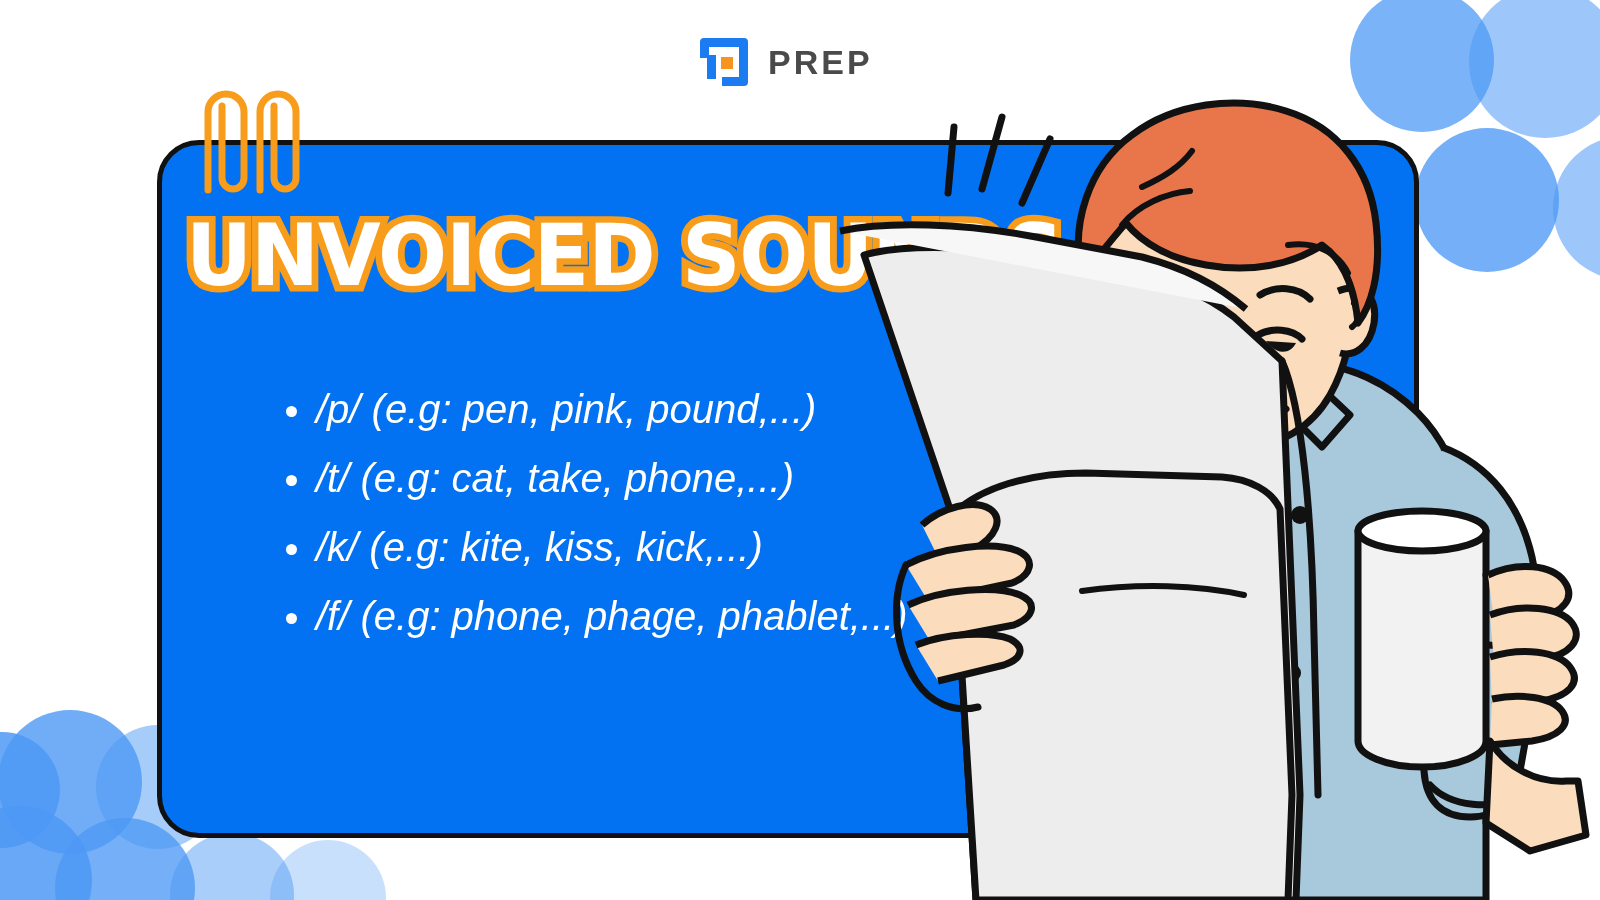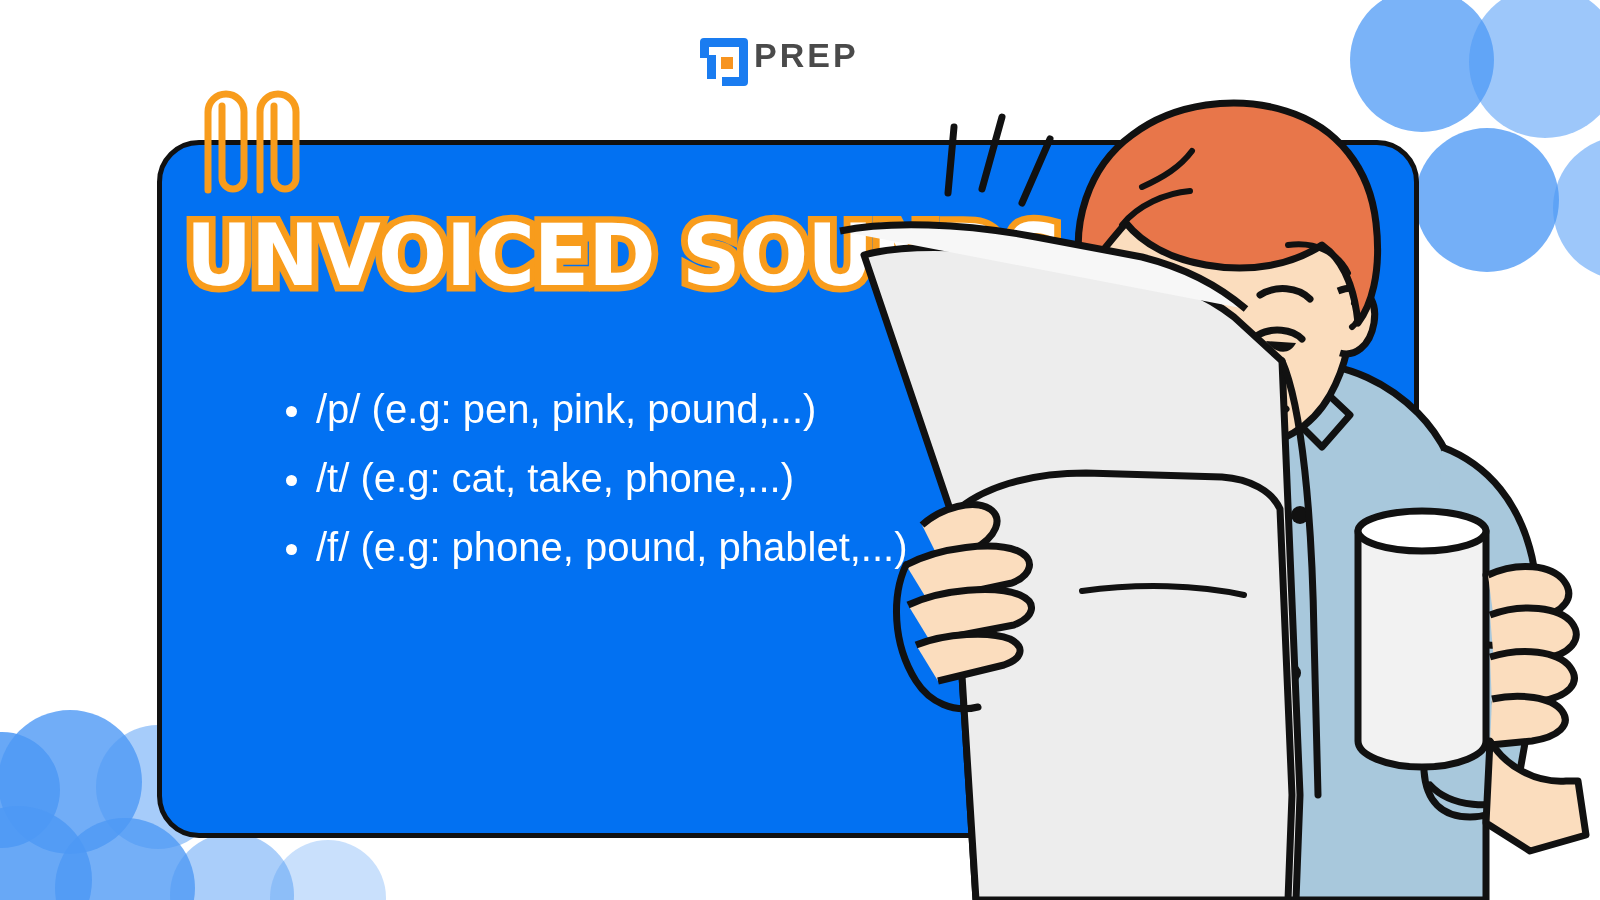--- a/index.html
+++ b/index.html
@@ -15,21 +15,22 @@
     background: #ffffff;
     font-family: "Liberation Sans", sans-serif;
   }
 
   
   #brand {
     position: absolute;
     left: 700px;
     top: 38px;
     display: flex;
-    gap: 6px;
+    align-items: center;
+    gap: 20px;
     z-index: 40;
   }
   #brand .mark {
     width: 48px;
     height: 48px;
     position: relative;
     flex: none;
   }
   #brand .mark-outer {
     position: absolute;
@@ -126,20 +127,21 @@
     z-index: 20;
   }
   #bullets li {
     position: relative;
     padding-left: 44px;
     margin-bottom: 6px;
     color: #ffffff;
     font-size: 40px;
     line-height: 63px;
     font-family: "Liberation Sans", sans-serif;
+    font-style: italic;
   }
   #bullets li::before {
     content: "";
     position: absolute;
     left: 14px;
     top: 28px;
     width: 11px;
     height: 11px;
     border-radius: 50%;
     background: #ffffff;
@@ -187,21 +189,22 @@
     <div class="wordmark">PREP</div>
   </div>
 
   <div id="card"></div>
 
   <div id="headline">UNVOICED SOUNDS</div>
 
   <ul id="bullets">
     <li>/p/ (e.g: pen, pink, pound,...)</li>
     <li>/t/ (e.g: cat, take, phone,...)</li>
-    <li>/f/ (e.g: phone, pound, phablet,...)</li>
+    <li>/k/ (e.g: kite, kiss, kick,...)</li>
+    <li>/f/ (e.g: phone, phage, phablet,...)</li>
   </ul>
 
   <svg id="clips" viewBox="0 0 140 115">
     <g fill="none" stroke="#f89c1c" stroke-width="7" stroke-linecap="round" stroke-linejoin="round">
       <path d="M30 108 L30 30 A18 18 0 0 1 66 30 L66 96 A11 11 0 0 1 44 96 L44 24"></path>
       <path d="M82 108 L82 30 A18 18 0 0 1 118 30 L118 96 A11 11 0 0 1 96 96 L96 24"></path>
     </g>
   </svg>
 
   <svg id="illustration" viewBox="0 0 770 805">

